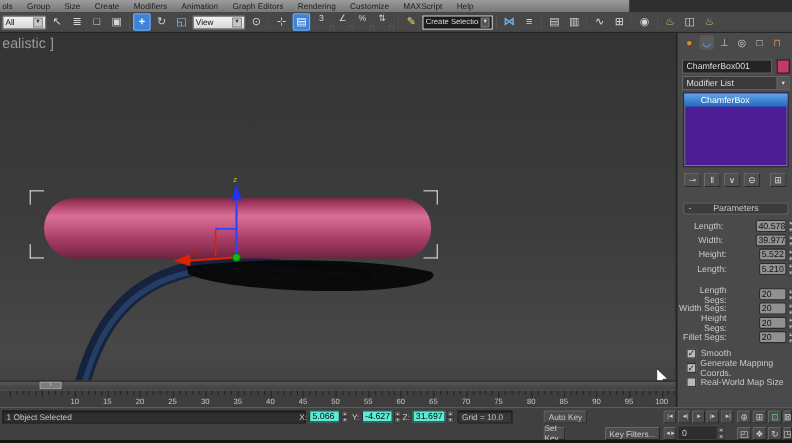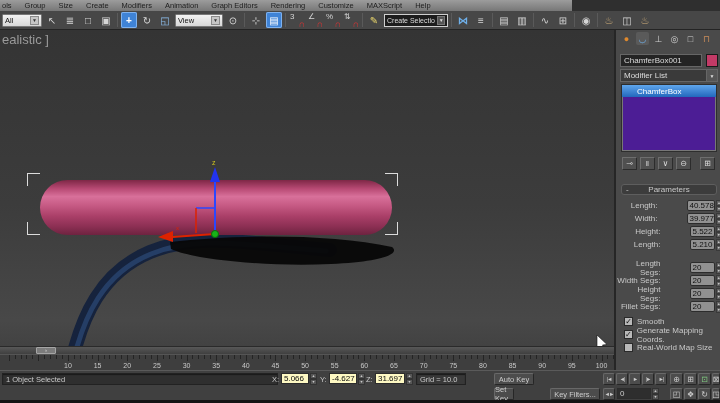--- a/index.html
+++ b/index.html
@@ -88,21 +88,21 @@
   #ruler { position:absolute; left:0; top:354px; width:614px; height:16px; background:#3e3e3e;
     border-top:1px solid #555; overflow:hidden; }
   .tick { position:absolute; top:0; width:1px; background:#242424; }
   .tick-label { position:absolute; top:7px; width:14px; text-align:center; color:#c8c8c8; font-size:7px; }
   
   #statusbar { position:absolute; left:0; top:370px; width:720px; height:33px; background:#404040; border-top:1px solid #5a5a5a; }
   #bottomstrip { position:absolute; left:0; top:400px; width:720px; height:3px; background:#141414; }
   .sfield { position:absolute; height:12px; background:#2f2f2f; border:1px solid #222; box-shadow:inset 0 1px 1px #1a1a1a;
     color:#c8c8c8; font-size:7.5px; display:flex; align-items:center; padding-left:3px; }
   .vlabel { position:absolute; color:#c9c9c9; font-size:7.5px; }
-  .vfield { position:absolute; height:11px; background:#fef9c3; border:1px solid #2c2c2c;
+  .vfield { position:absolute; height:11px; background:#5eead4; border:1px solid #2c2c2c;
     color:#0c0c0c; font-size:8px; display:flex; align-items:center; padding-left:2px; }
   .vspin { position:absolute; width:7px; height:11px; display:flex; flex-direction:column; }
   .vspin i { flex:1; background:#565656; border:1px solid #333; font-style:normal; font-size:3.5px;
     color:#ccc; display:flex; align-items:center; justify-content:center; }
   .btn { position:absolute; height:12px; background:#4c4c4c; border:1px solid; border-color:#686868 #262626 #262626 #686868;
     border-radius:2px; color:#ccc; font-size:7.5px; display:flex; align-items:center; justify-content:center; }
   .pb { width:12px; font-size:5.5px; letter-spacing:-1px; }
   .nv { width:13px; font-size:8px; }
 </style>
 </head>

